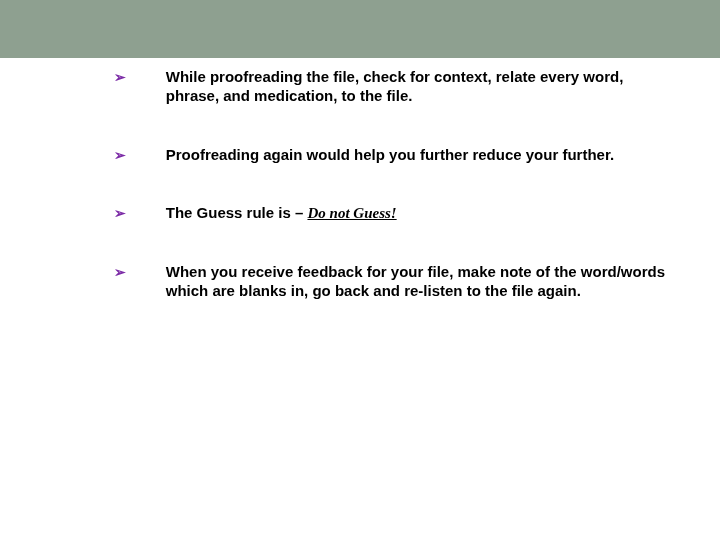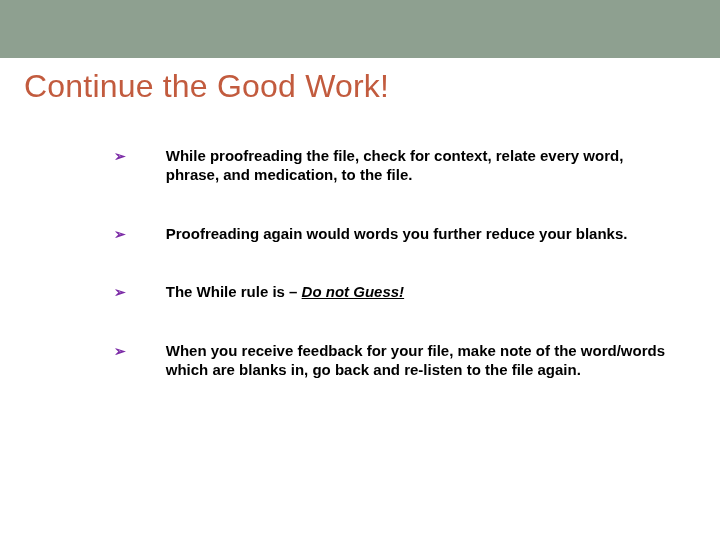--- a/index.html
+++ b/index.html
@@ -47,46 +47,46 @@
     font-size: 14px;
     margin-right: 40px;
     line-height: 1.3;
   }
   .bullet-text {
     flex: 1 1 auto;
   }
   .golden {
     font-style: italic;
     text-decoration: underline;
+    font-family: Liberation Serif, serif;
   }
 </style>
 </head>
 <body>
 
 <div class="top-band"></div>
 
 <div class="content">
-  <h1 class="title">Continue the Good Work!</h1>
 
   <ul class="bullets">
 
     <li>
       <span class="bullet-marker">➢</span>
       <span class="bullet-text">While proofreading the file, check for context, relate every word, phrase, and medication, to the file.</span>
     </li>
 
     <li>
       <span class="bullet-marker">➢</span>
-      <span class="bullet-text">Proofreading again would words you further reduce your blanks.</span>
+      <span class="bullet-text">Proofreading again would help you further reduce your further.</span>
     </li>
 
     <li>
       <span class="bullet-marker">➢</span>
       <span class="bullet-text">
-        <span>The While rule is – </span><span class="golden">Do not Guess!</span>
+        <span>The Guess rule is – </span><span class="golden">Do not Guess!</span>
       </span>
     </li>
 
     <li>
       <span class="bullet-marker">➢</span>
       <span class="bullet-text">When you receive feedback for your file, make note of the word/words which are blanks in, go back and re-listen to the file again.</span>
     </li>
 
   </ul>
 </div>

